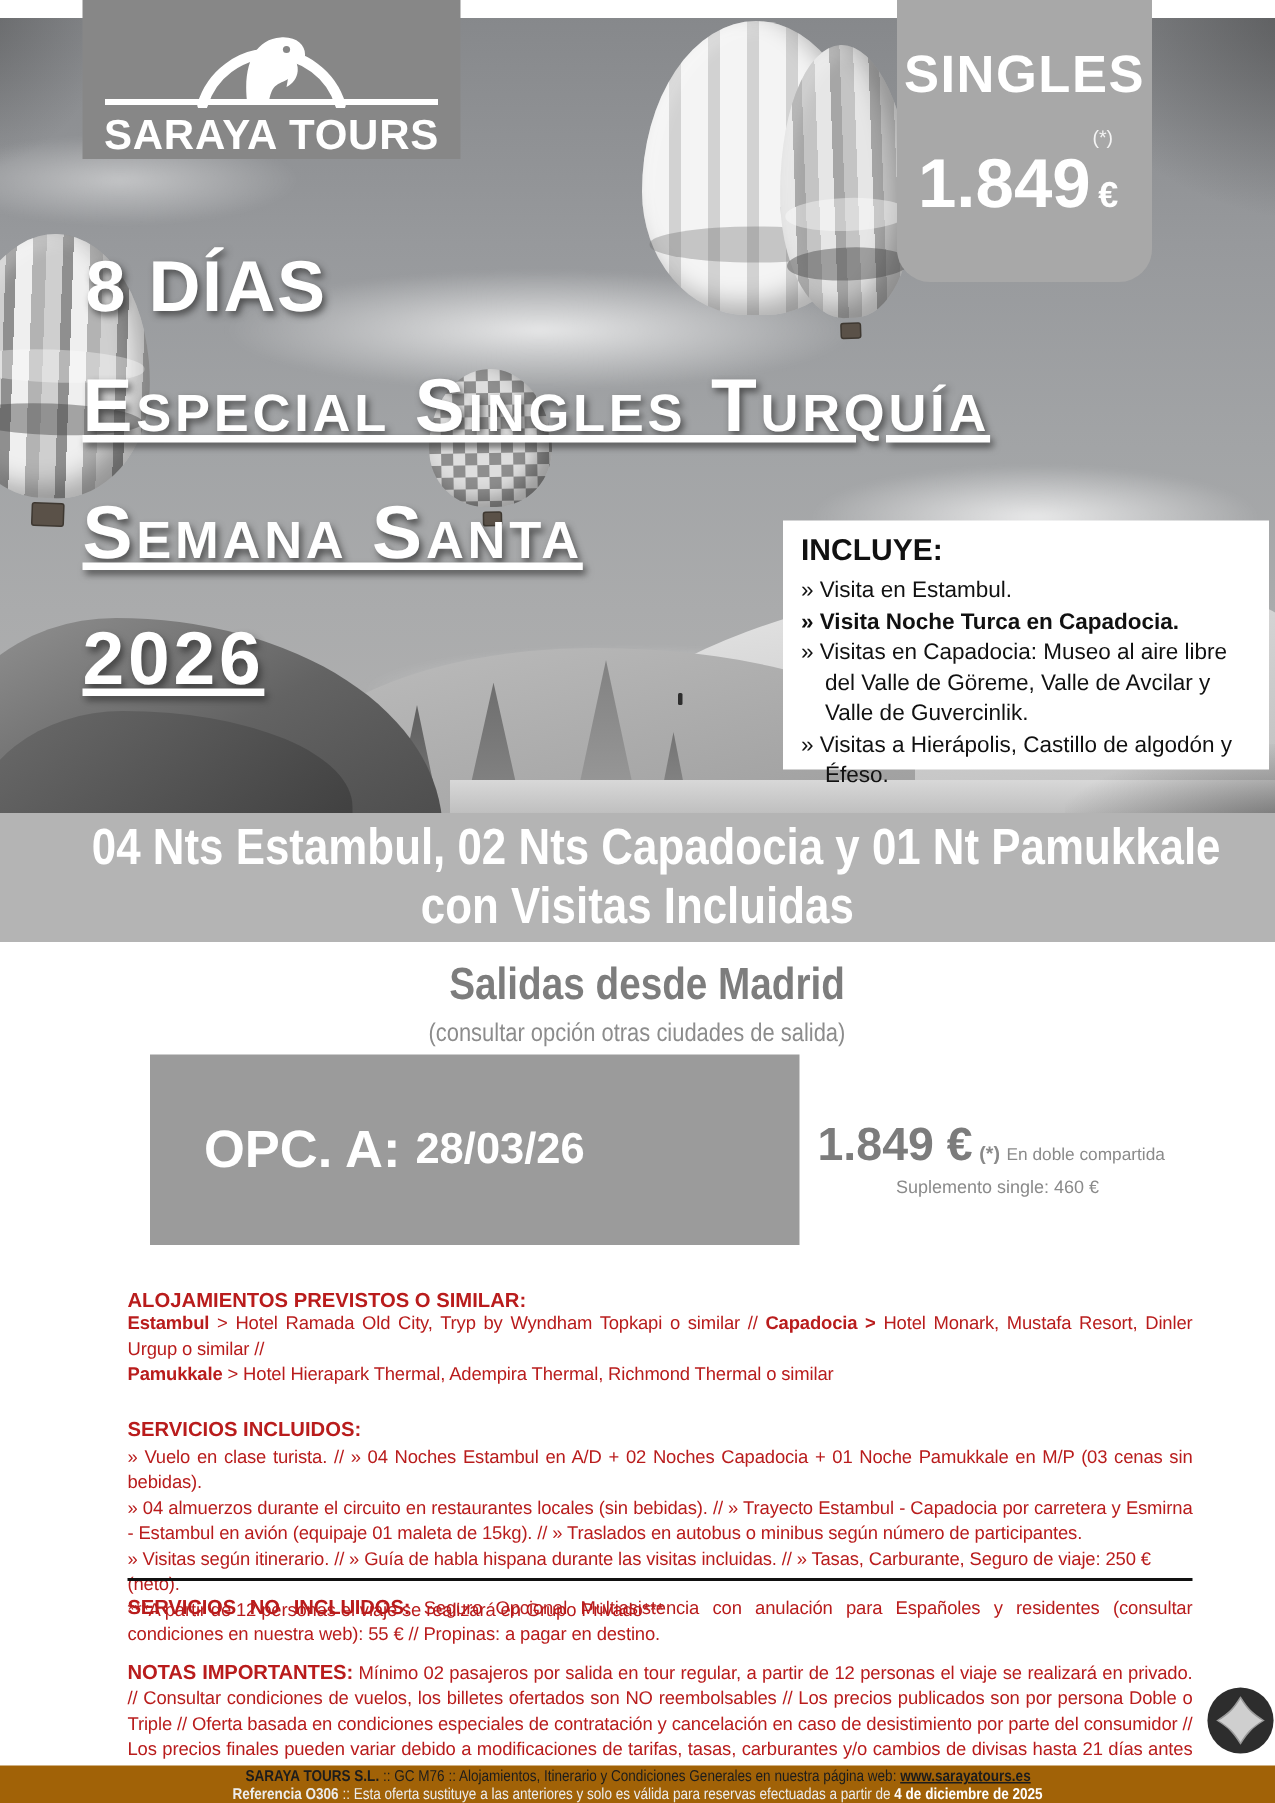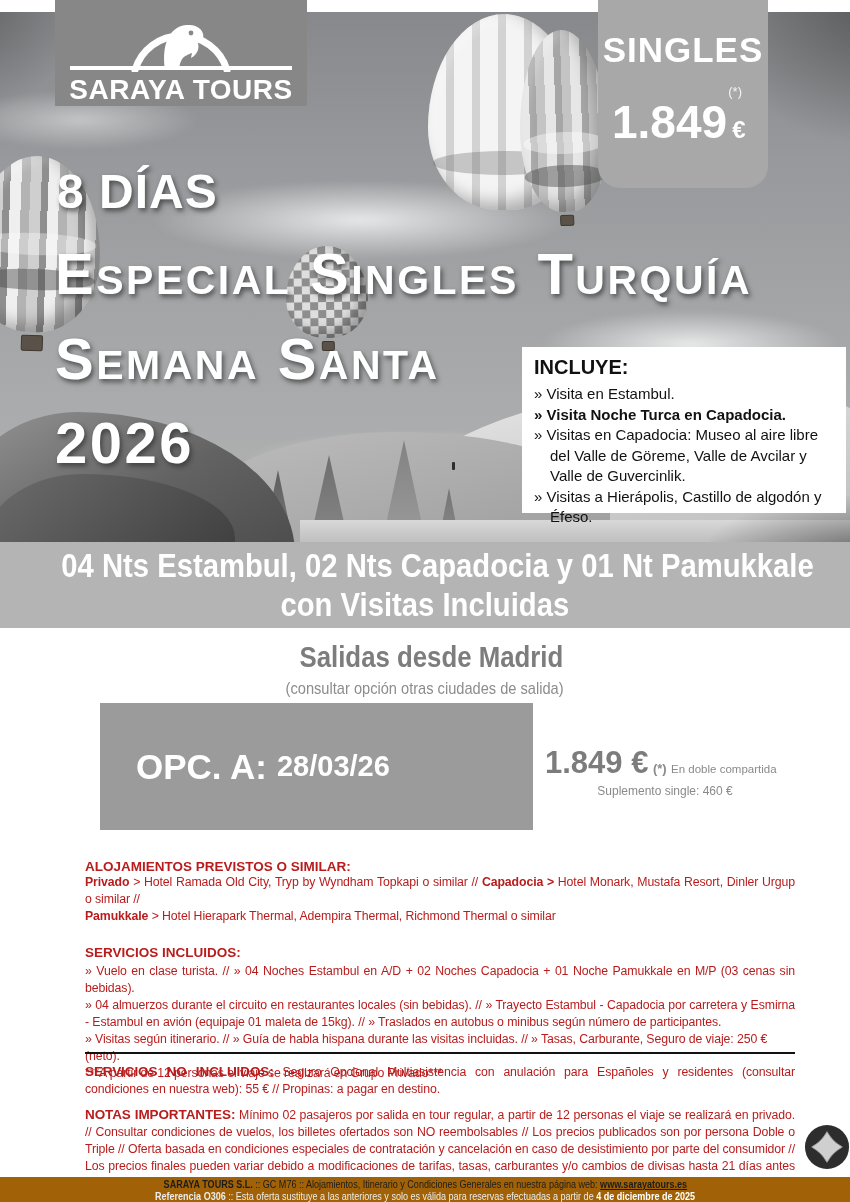--- a/index.html
+++ b/index.html
@@ -41,21 +41,21 @@
   .singles-label{margin-top:30px;text-align:center;font-size:35px;font-weight:bold;letter-spacing:1px;}
   .singles-ast{margin-top:14px;text-align:right;padding-right:26px;font-size:13px;color:#f4f4f4;}
   .singles-price{margin-top:0;padding-left:14px;font-weight:bold;line-height:1;}
   .singles-price .big{font-size:46px;}
   .singles-price .cur{font-size:24px;margin-left:5px;}
 
   
   .hero-title{position:absolute;color:#fff;font-weight:bold;z-index:10;line-height:1;
               text-shadow:2px 3px 5px rgba(50,50,50,.75);}
   .t-days{left:57px;top:168px;font-size:48px;letter-spacing:1px;}
-  .t-big{font-variant:small-caps;font-size:58px;letter-spacing:2.5px;}
+  .t-big{font-variant:small-caps;font-size:50px;letter-spacing:2.5px;text-decoration:underline;}
   .t1{left:55px;top:245px;}
   .t2{left:55px;top:330px;}
   .t3{left:55px;top:414px;}
 
   
   .incluye-box{position:absolute;left:522px;top:347px;right:4px;height:166px;background:#fff;
                z-index:9;padding:9px 10px 0 12px;box-sizing:border-box;color:#111;}
   .incluye-heading{font-size:20px;font-weight:bold;margin-bottom:5px;}
   .incluye-item{font-size:15px;line-height:20.5px;padding-left:16px;text-indent:-16px;}
   .incluye-item.bold{font-weight:bold;}
@@ -215,21 +215,21 @@
     <div class="pd-main">
       <span class="pd-price">1.849 €</span>
       <span class="pd-ast">(*)</span>
       <span class="pd-note">En doble compartida</span>
     </div>
     <div class="pd-sup">Suplemento single: 460 €</div>
   </div>
 
   <div class="section alojamientos">
     <div class="sec-heading">ALOJAMIENTOS PREVISTOS O SIMILAR:</div>
-    <div class="sec-body just"><b>Privado</b><span> &gt; Hotel Ramada Old City, Tryp by Wyndham Topkapi o similar //  </span><b>Capadocia &gt;</b><span>  Hotel Monark, Mustafa Resort, Dinler Urgup o similar //</span><br><b>Pamukkale</b><span> &gt; Hotel Hierapark Thermal, Adempira Thermal, Richmond Thermal o similar</span></div>
+    <div class="sec-body just"><b>Estambul</b><span> &gt; Hotel Ramada Old City, Tryp by Wyndham Topkapi o similar //  </span><b>Capadocia &gt;</b><span>  Hotel Monark, Mustafa Resort, Dinler Urgup o similar //</span><br><b>Pamukkale</b><span> &gt; Hotel Hierapark Thermal, Adempira Thermal, Richmond Thermal o similar</span></div>
   </div>
 
   <div class="section servicios">
     <div class="sec-heading">SERVICIOS INCLUIDOS:</div>
     <div class="sec-body jlast">» Vuelo en clase turista. // » 04 Noches Estambul en A/D + 02 Noches Capadocia + 01 Noche Pamukkale en M/P (03 cenas sin bebidas).</div>
     <div class="sec-body just">» 04 almuerzos durante el circuito en restaurantes locales (sin bebidas). // » Trayecto Estambul - Capadocia por carretera y Esmirna - Estambul en avión (equipaje 01 maleta de 15kg). // » Traslados en autobus o minibus según número de participantes.</div>
     <div class="sec-body">» Visitas según itinerario. // » Guía de habla hispana durante las visitas incluidas. // » Tasas, Carburante, Seguro de viaje: 250 € (neto).</div>
     <div class="sec-body">***A partir de 12 personas el viaje se realizará en Grupo Privado***</div>
   </div>
 

